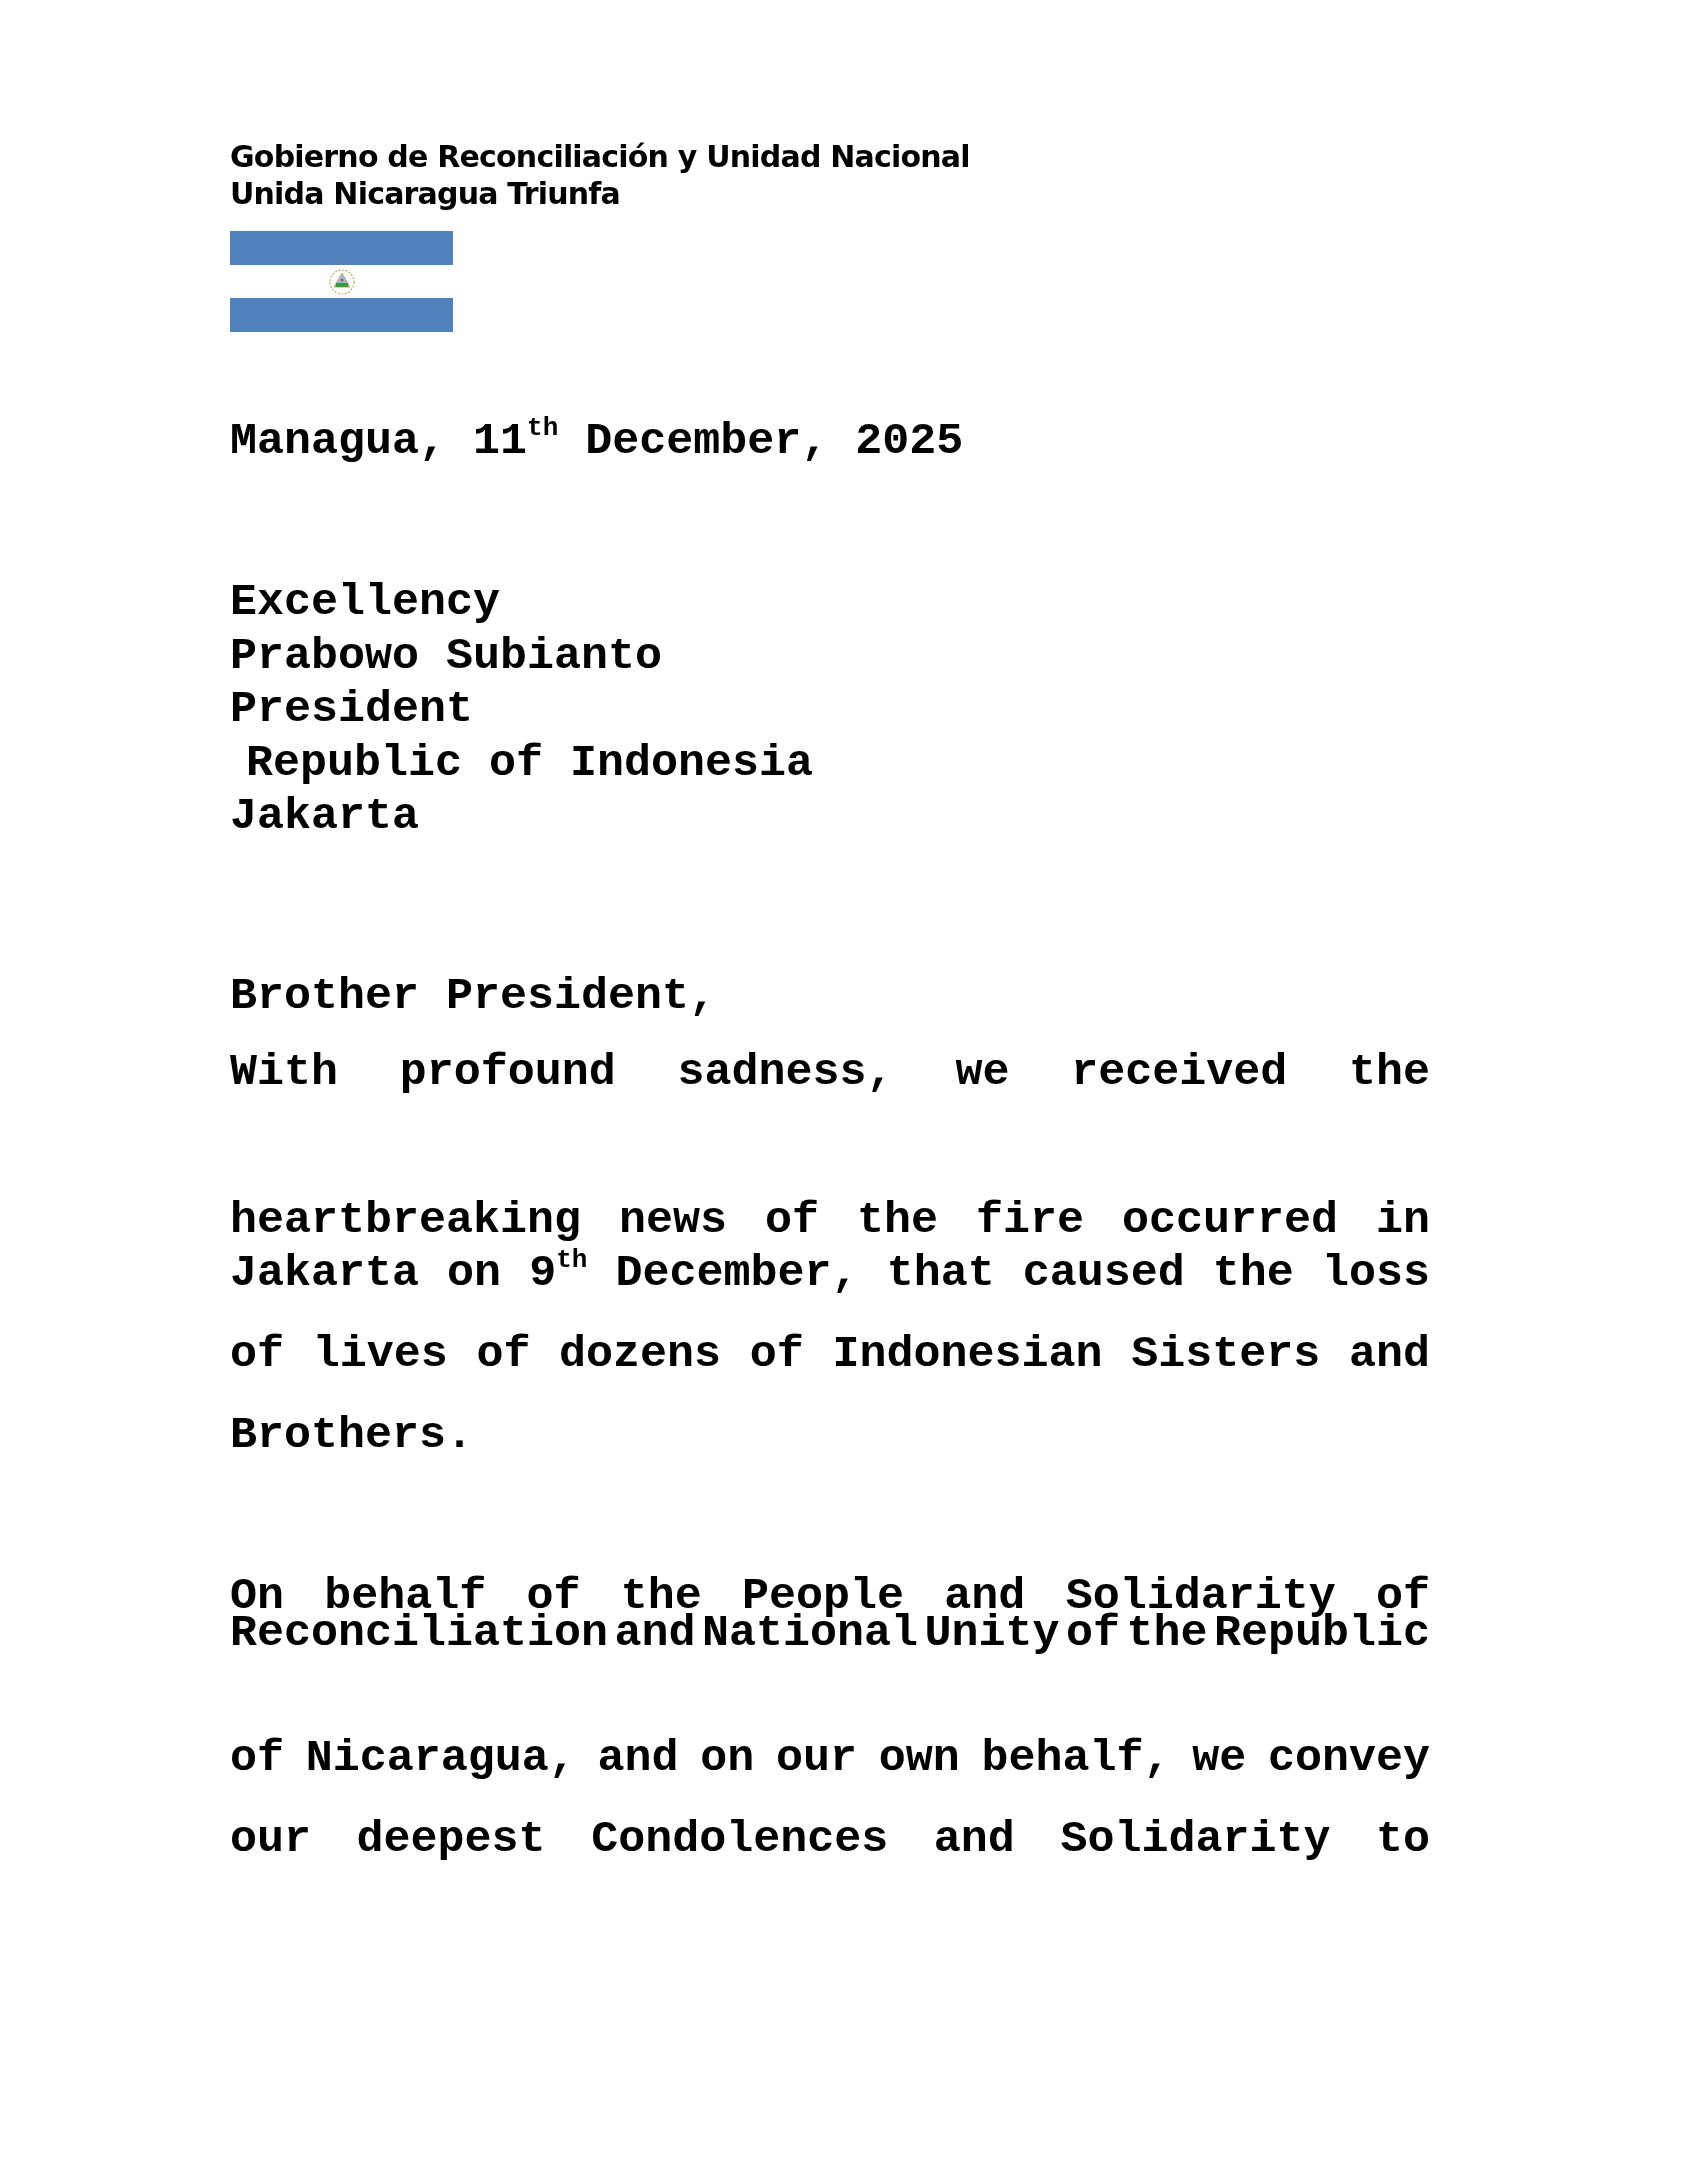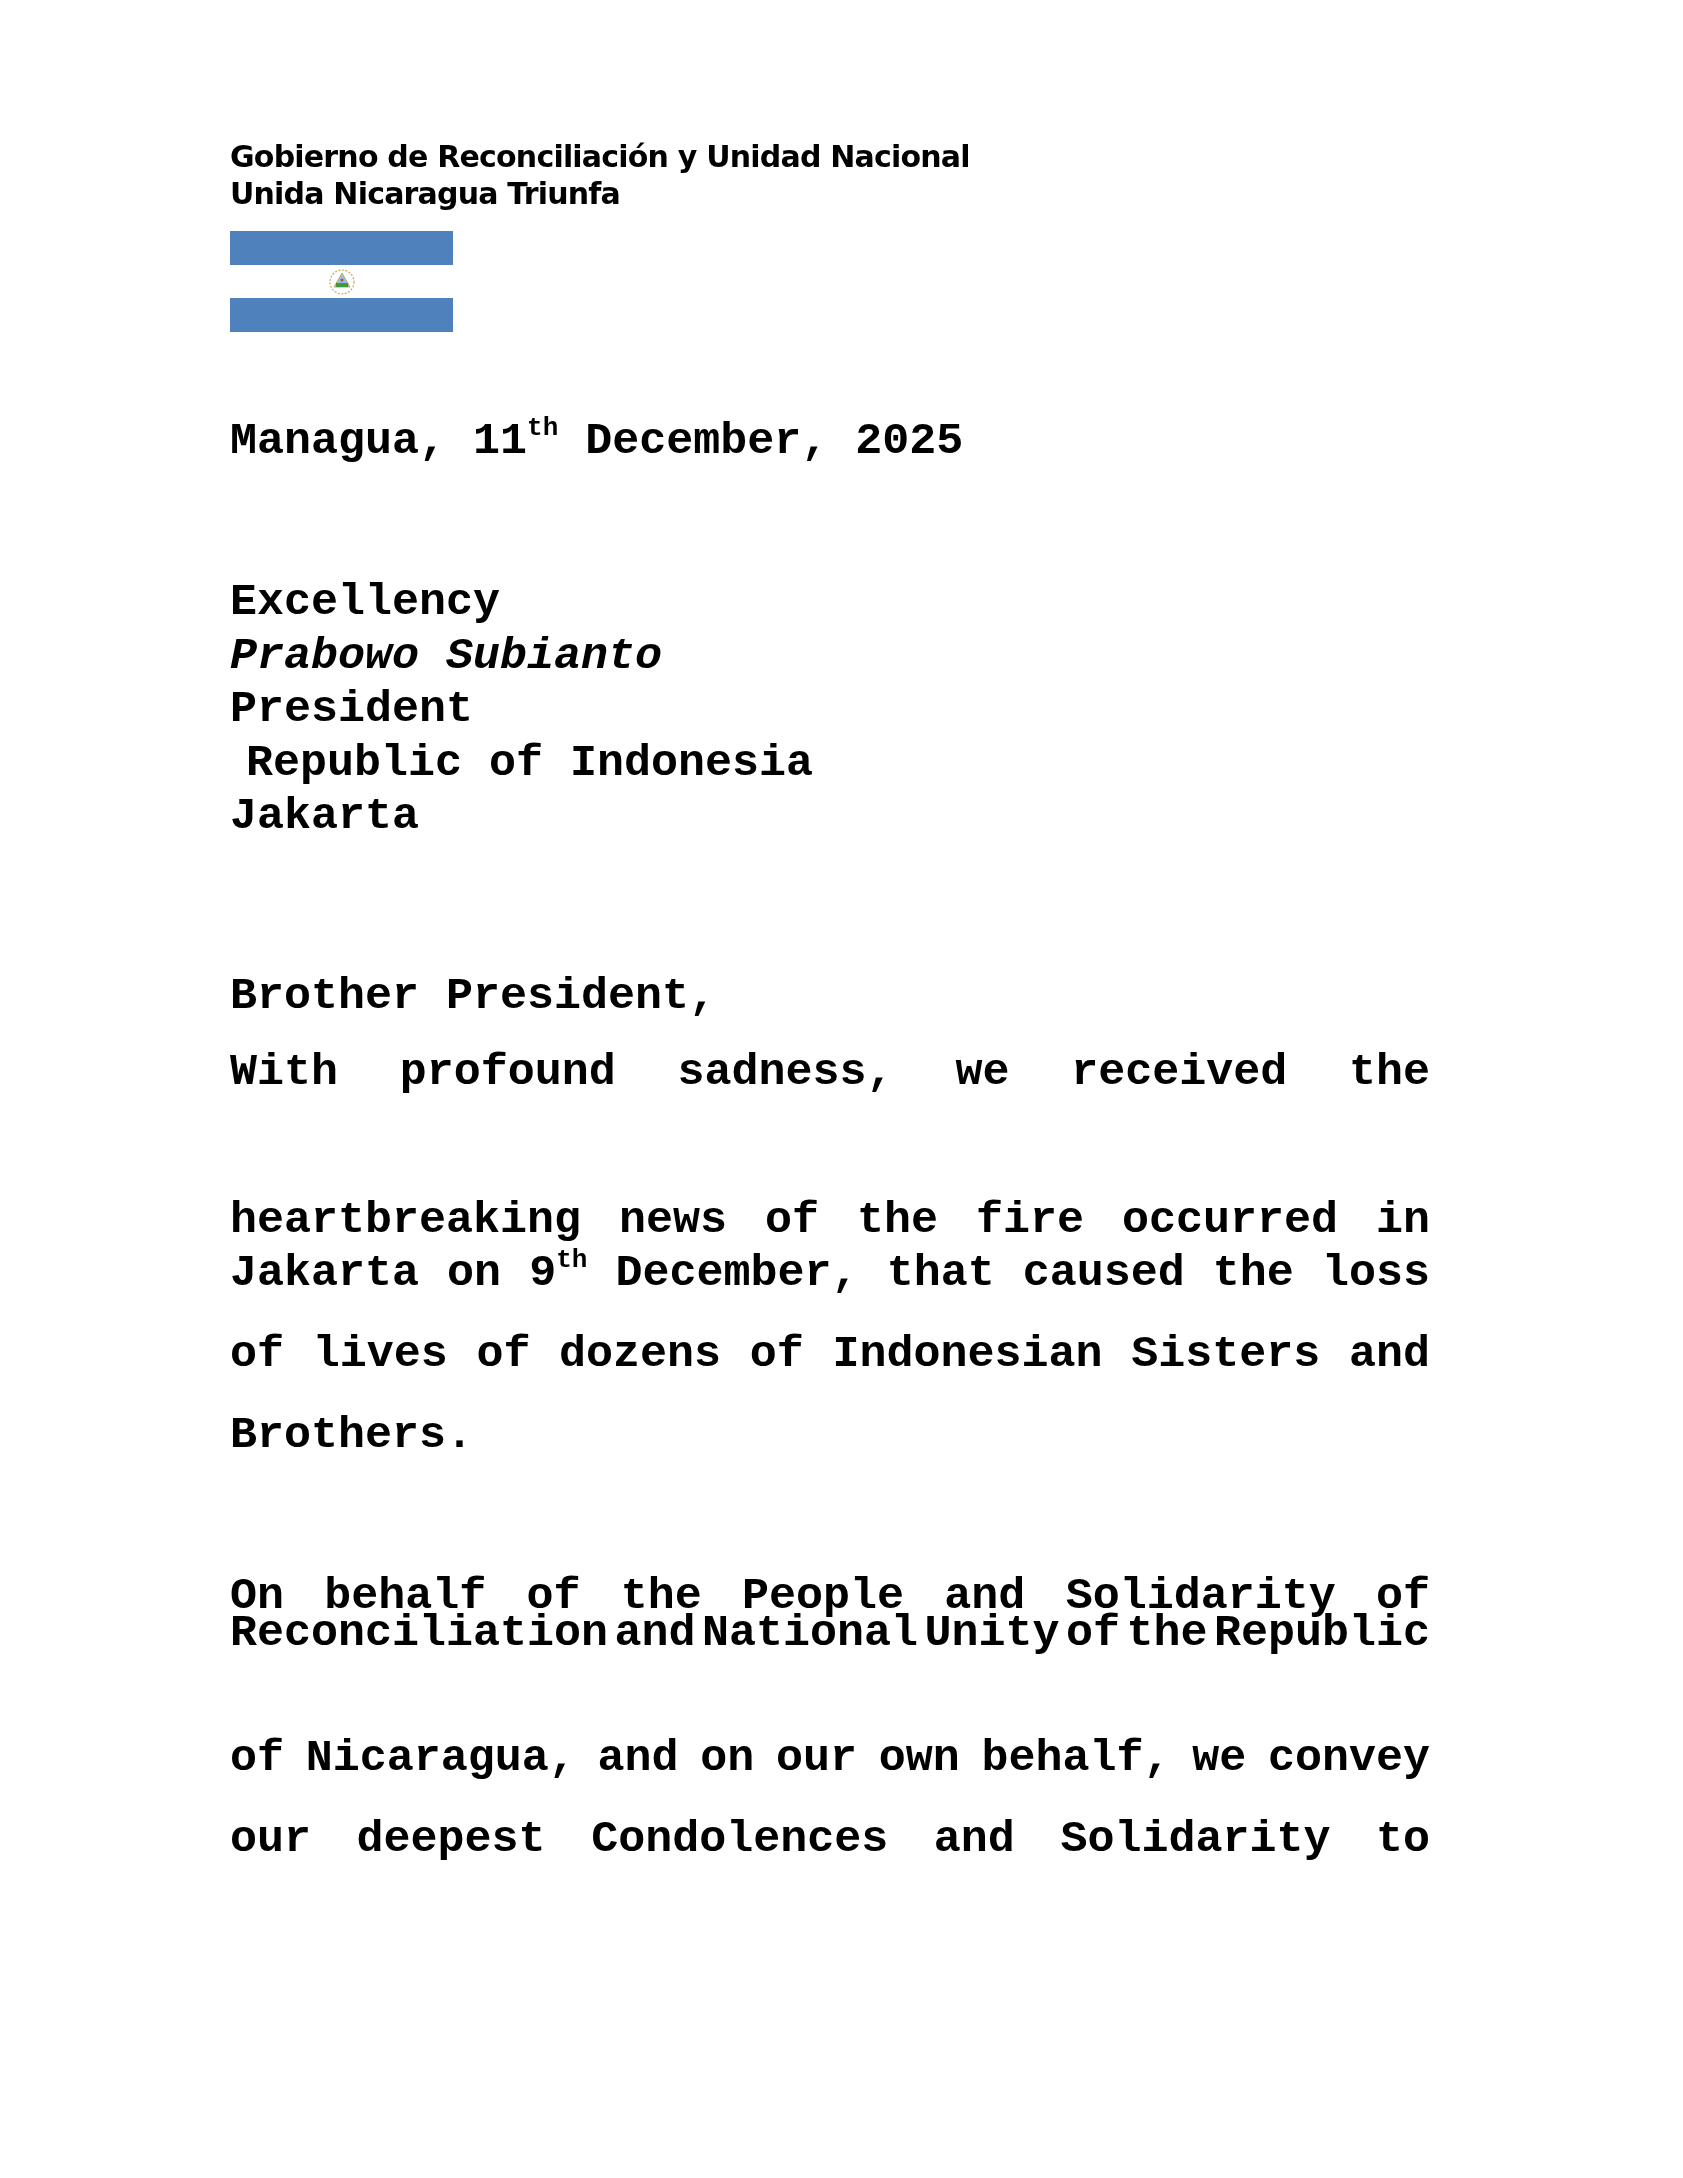--- a/index.html
+++ b/index.html
@@ -32,21 +32,21 @@
       <polygon points="14,5 22,19 6,19" fill="#8fc2e8" stroke="#c9a85a" stroke-width="1"></polygon>
       <rect x="8" y="15" width="12" height="4" fill="#3c9a3c"></rect>
       <circle cx="14" cy="12" r="1.5" fill="#d04040"></circle>
     </svg>
   </div>
 
   <div class="mono" style="left:230px;top:419px;"><span>Managua, 11</span><sup>th</sup><span style="white-space:pre;"> December, 2025</span></div>
 
   <div>
     <div class="mono" style="left:230px;top:580px;">Excellency</div>
-    <div class="mono" style="left:230px;top:634px;font-style:italic;">Prabowo Subianto</div>
+    <div class="mono" style="left:230px;top:634px;">Prabowo Subianto</div>
     <div class="mono" style="left:230px;top:687px;">President</div>
     <div class="mono" style="left:246px;top:741px;text-align:right;">Republic of Indonesia</div>
     <div class="mono" style="left:230px;top:794px;">Jakarta</div>
   </div>
 
   <div class="mono" style="left:230px;top:930px;margin-top:44px;">Brother President,</div>
 
   <div class="just" id="p1" style="top:0;">
       <div class="jline" style="top: 1050px; text-align: center;">
         <span class="w">With</span>

